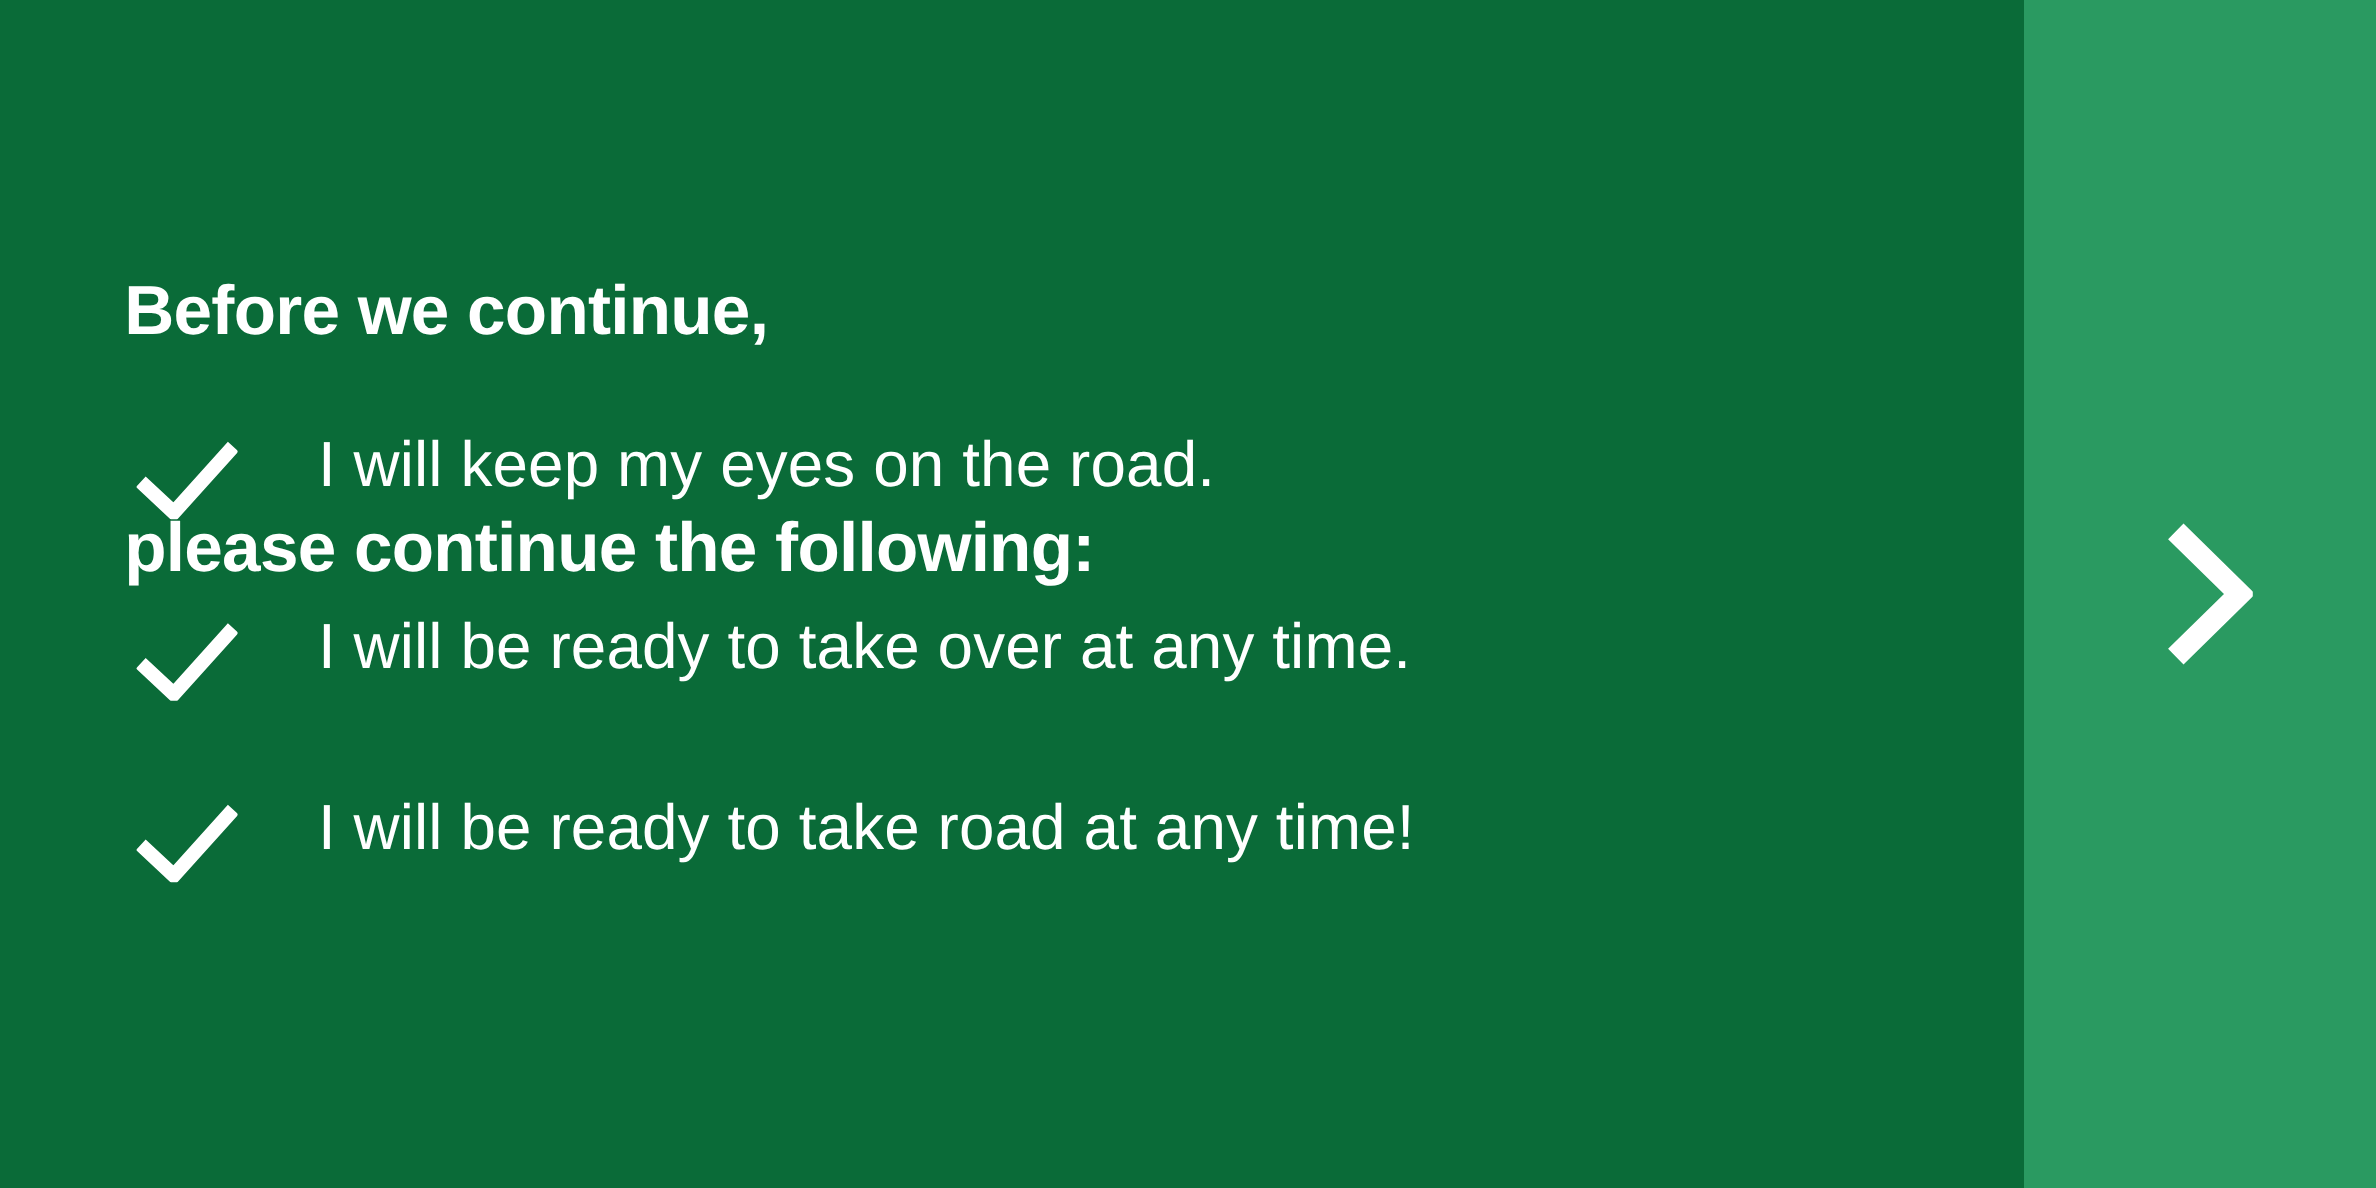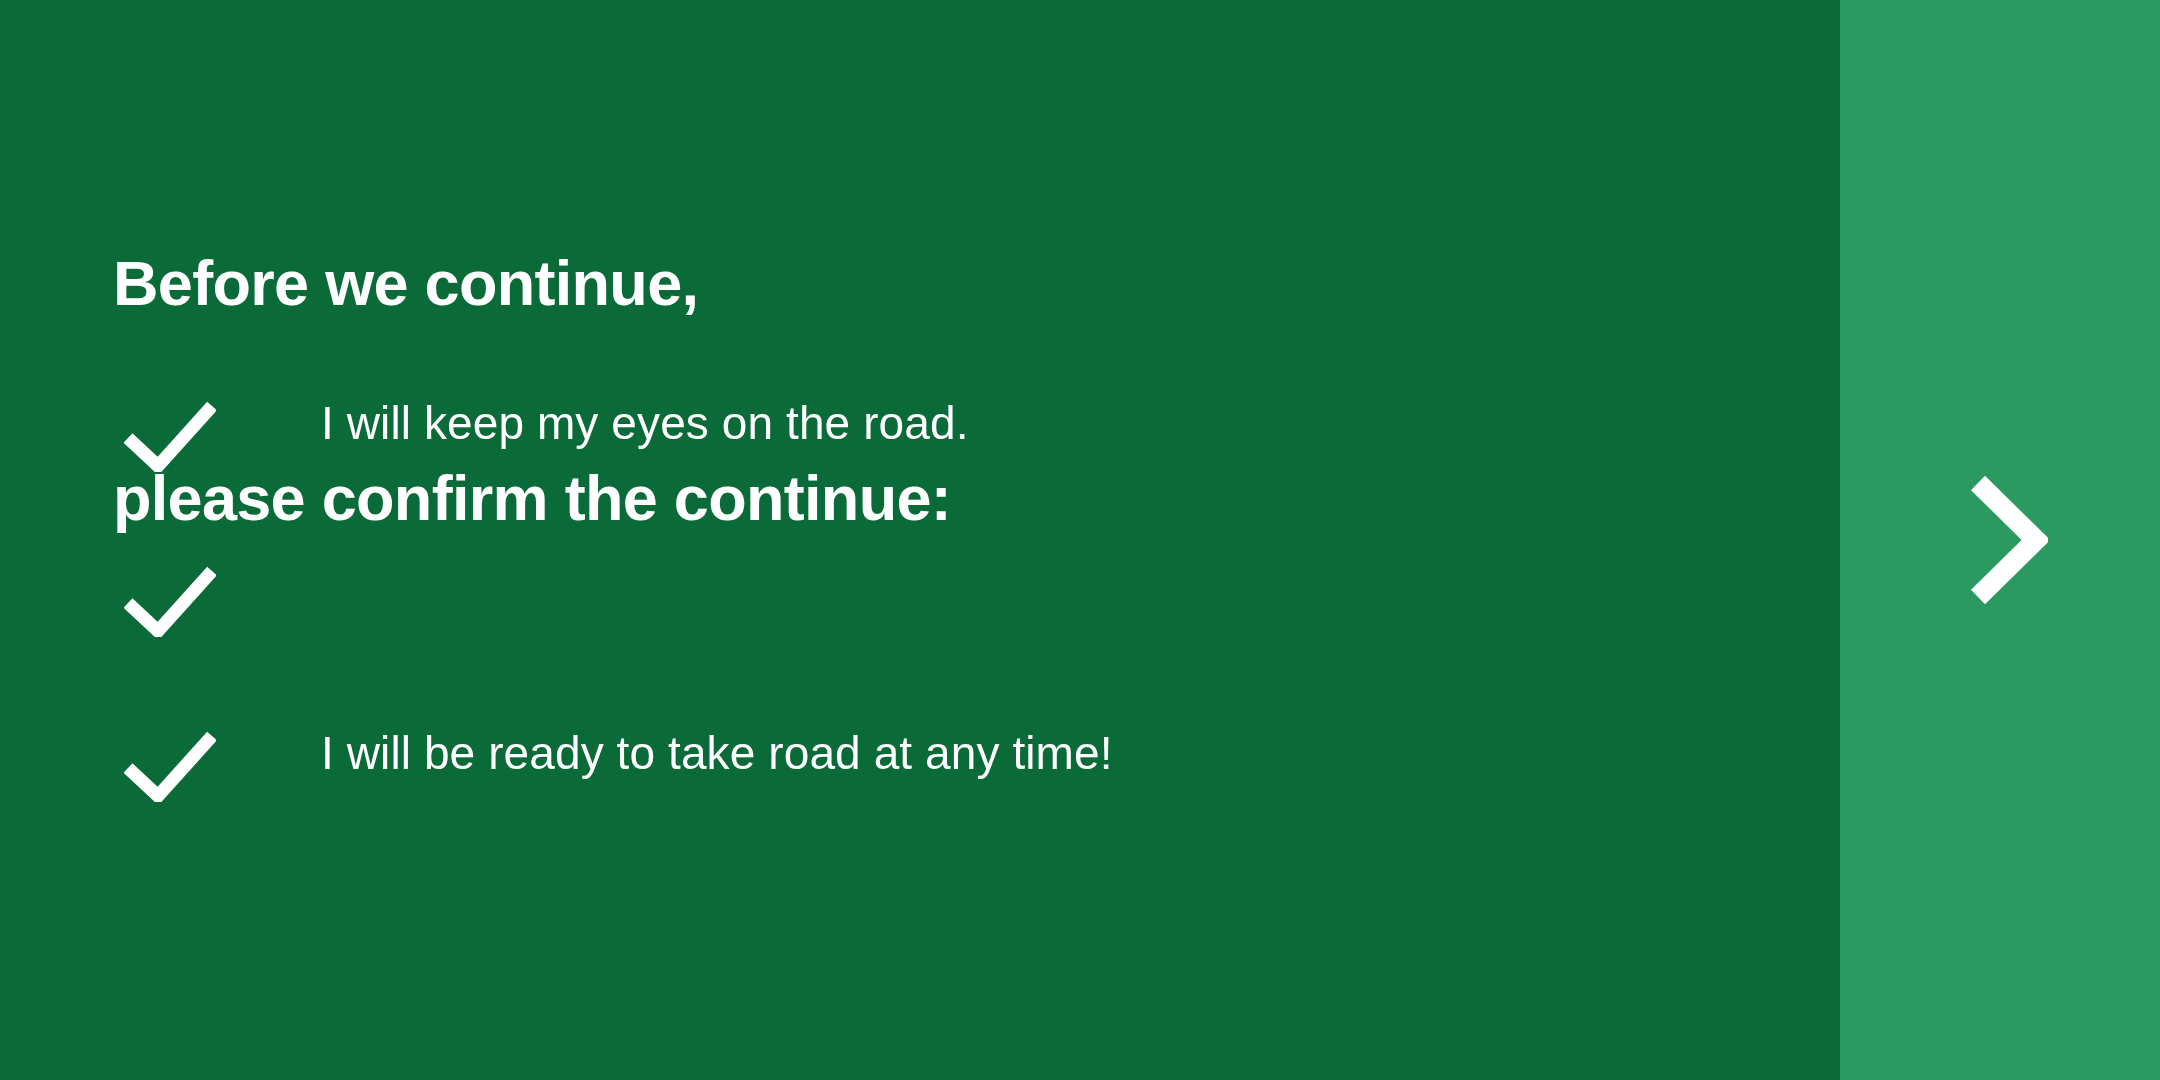--- a/index.html
+++ b/index.html
@@ -66,25 +66,24 @@
     height: 72px;
     display: block;
   }
   .check-label {
     position: absolute;
     left: 289px;
     top: 0;
     color: #ffffff;
     font-family: "Liberation Sans", sans-serif;
     font-weight: normal;
-    font-size: 46px;
+    font-size: 58px;
     line-height: 74px;
     letter-spacing: 0.1px;
     white-space: nowrap;
-    margin-left: 32px;
   }
 
   
   #next-panel {
     position: absolute;
     left: 1840px;
     top: 0;
     width: 320px;
     height: 1080px;
     background: #2a9a61;
@@ -102,36 +101,37 @@
 </style>
 </head>
 <body>
 
 <div id="screen">
 
   <div id="main-panel">
 
     <h1 id="heading">
       <span class="h-line">Before we continue,</span>
-      <span class="h-line">please confirm the continue:</span>
+      <span class="h-line">please continue the following:</span>
     </h1>
 
     <div id="checklist">
 
       <div class="check-row">
         <svg class="check-mark" viewBox="0 0 92 72" aria-hidden="true">
           <path d="M4 38 L34 66 L88 6" fill="none" stroke="#ffffff" stroke-width="13" stroke-linecap="butt" stroke-linejoin="miter"></path>
         </svg>
         <span class="check-label">I will keep my eyes on the road.</span>
       </div>
 
       <div class="check-row">
         <svg class="check-mark" viewBox="0 0 92 72" aria-hidden="true">
           <path d="M4 38 L34 66 L88 6" fill="none" stroke="#ffffff" stroke-width="13" stroke-linecap="butt" stroke-linejoin="miter"></path>
         </svg>
+        <span class="check-label">I will be ready to take over at any time.</span>
       </div>
 
       <div class="check-row">
         <svg class="check-mark" viewBox="0 0 92 72" aria-hidden="true">
           <path d="M4 38 L34 66 L88 6" fill="none" stroke="#ffffff" stroke-width="13" stroke-linecap="butt" stroke-linejoin="miter"></path>
         </svg>
         <span class="check-label">I will be ready to take road at any time!</span>
       </div>
 
     </div>

